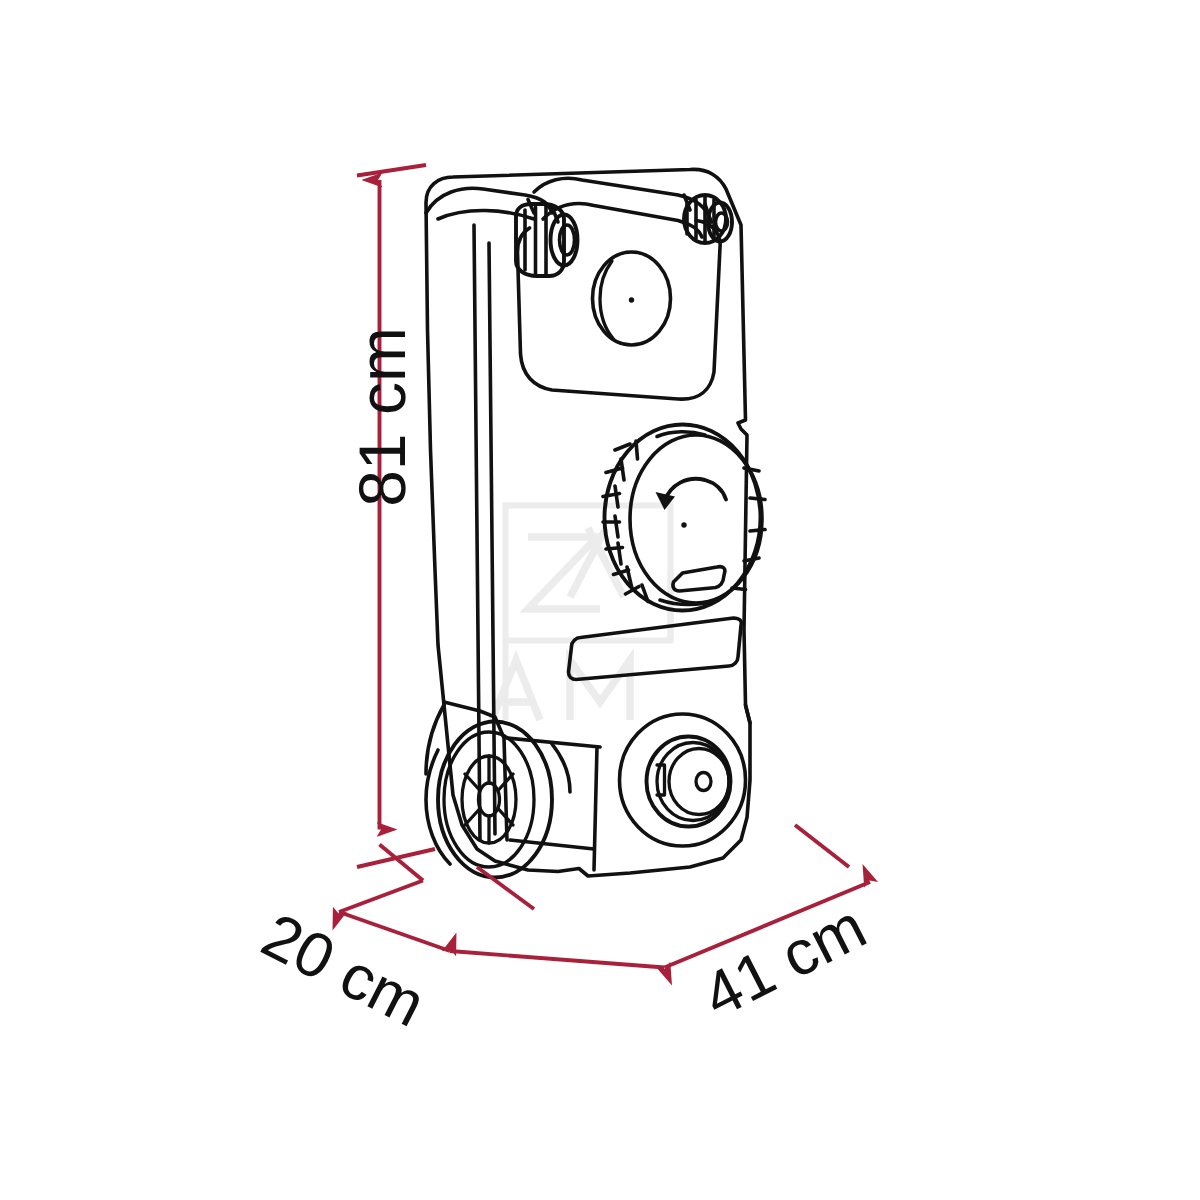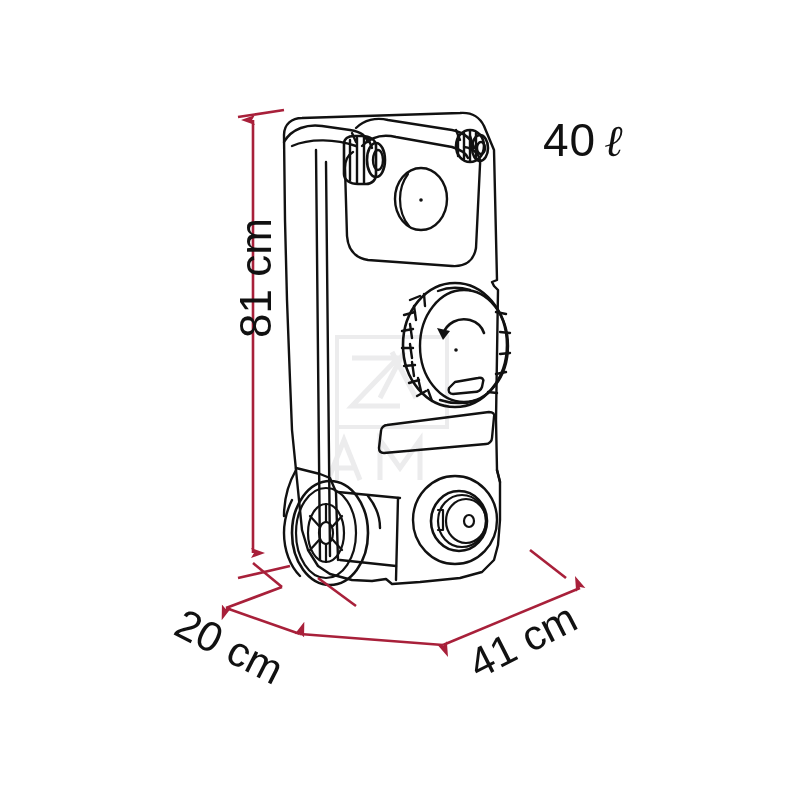--- a/index.html
+++ b/index.html
@@ -262,15 +262,14 @@
       <line x1="300" y1="634" x2="443" y2="645"></line>
     </g>
   </svg>
 
   <div class="dim-text" id="label-height">81 cm</div>
 
   <div class="dim-text" id="label-depth">20 cm</div>
 
   <div class="dim-text" id="label-width">41 cm</div>
 
-  <div class="dim-text" id="label-volume"><span>40</span><span class="vol-unit">ℓ</span></div>
 
 </div>
 
 </body></html>

